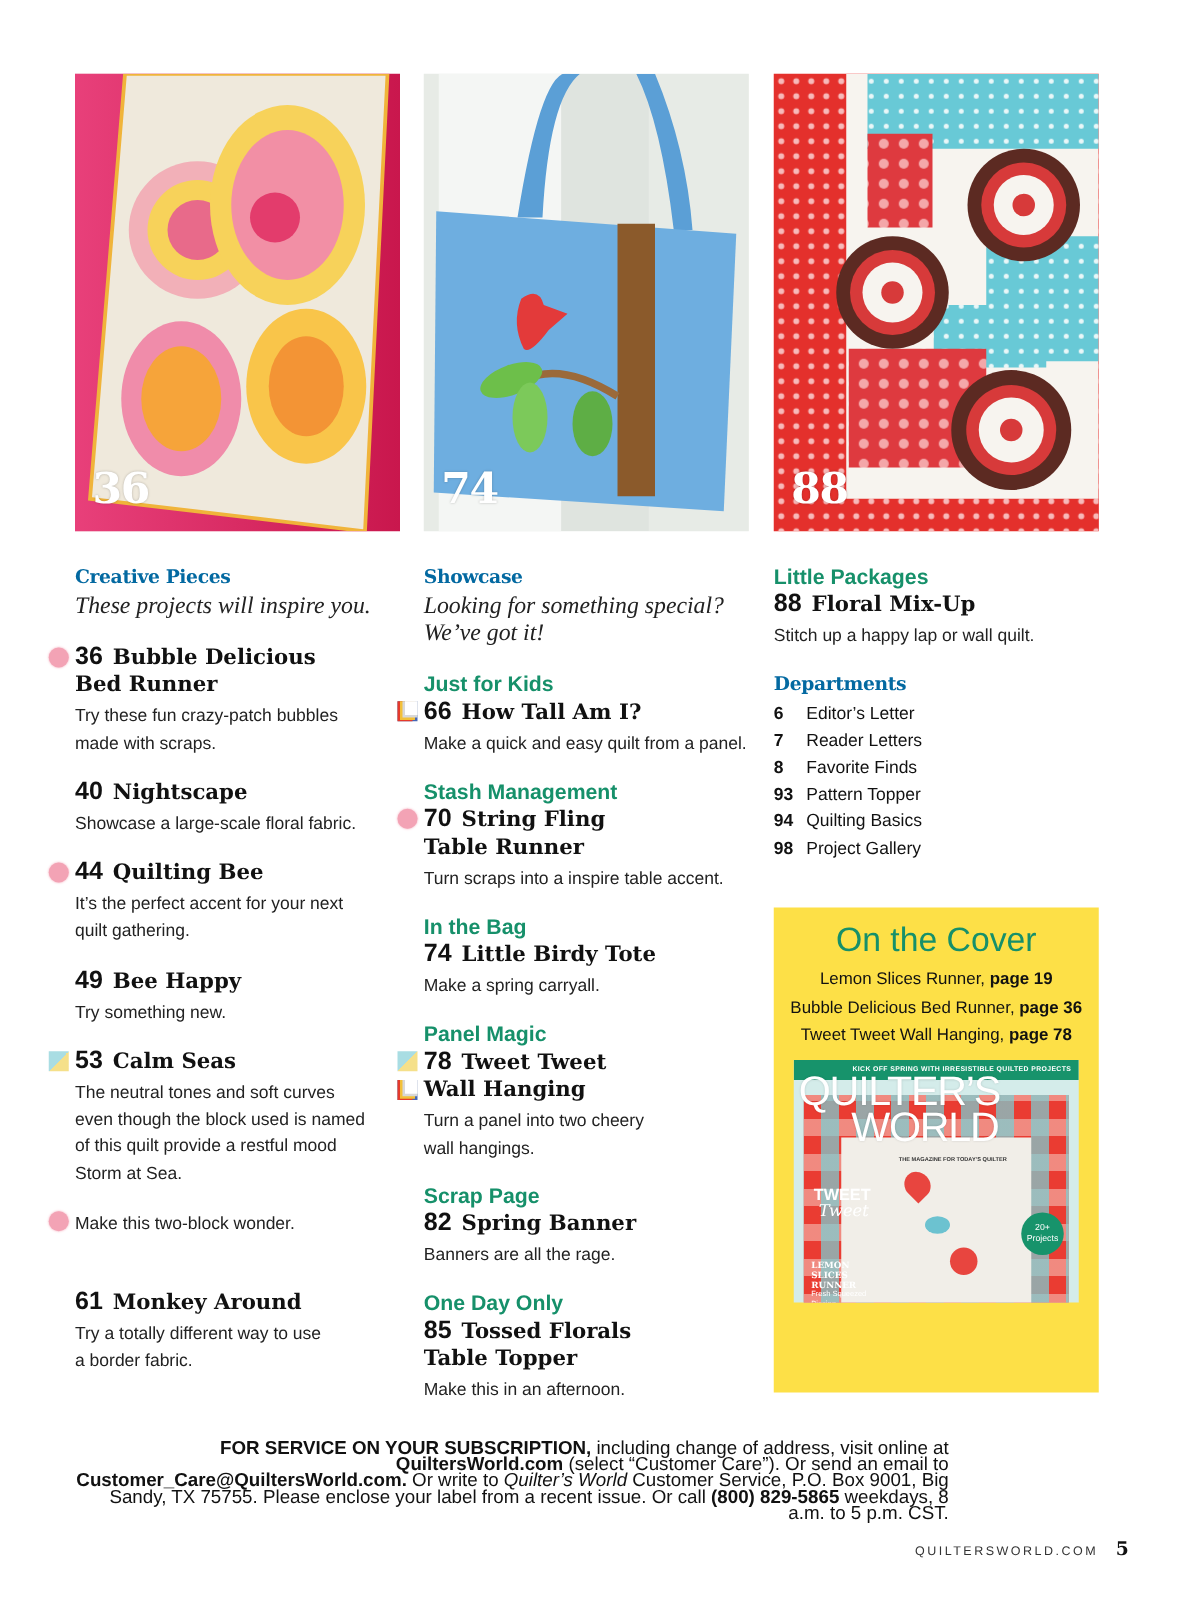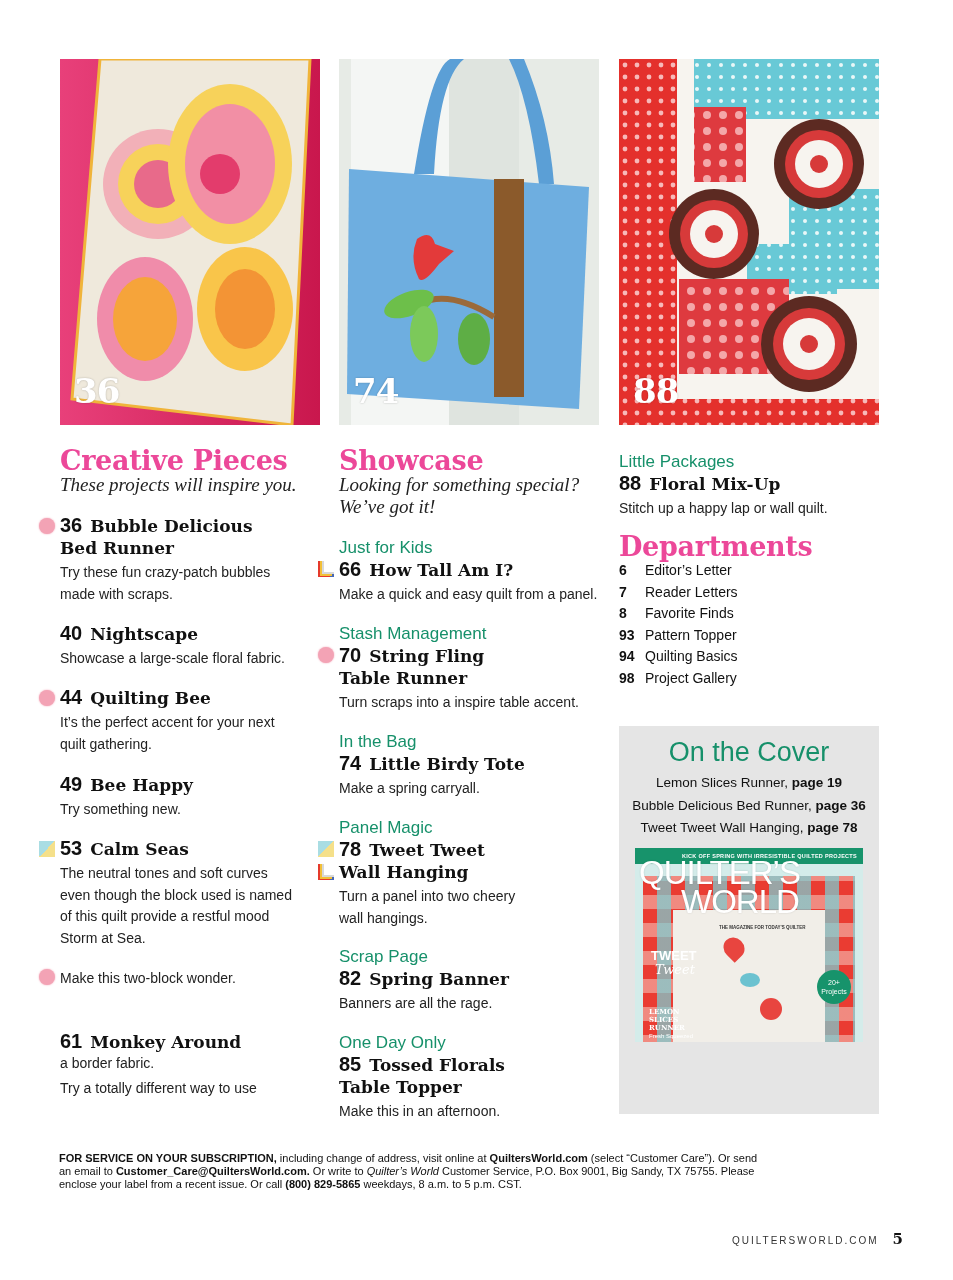--- a/index.html
+++ b/index.html
@@ -3,44 +3,44 @@
 <meta charset="utf-8">
 <style>
   html, body { margin:0; padding:0; background:#ffffff; }
   body { width:953px; height:1280px; position:relative; overflow:hidden;
          font-family:"Liberation Sans", "DejaVu Sans", sans-serif; color:#111; }
   .photo { position:absolute; top:59px; width:260px; height:366px; overflow:hidden; }
   .photo .num { position:absolute; left:14px; bottom:14px; font-family:"DejaVu Serif", serif;
                 font-weight:bold; font-size:34px; color:#fff; letter-spacing:-1px;
                 text-shadow:0 0 2px rgba(0,0,0,0.25); }
   .col { position:absolute; top:448px; }
-  .sec-title { font-family:"DejaVu Serif", serif; font-weight:bold; color:#ec4899; font-size:27px; line-height:26px; letter-spacing:-0.3px; }
+  .sec-title { font-family:"DejaVu Serif", serif; font-weight:bold; color:#0369a1; font-size:15px; line-height:26px; letter-spacing:-0.3px; }
   .sec-sub { font-family:"Liberation Serif", serif; font-style:italic; font-size:19px; line-height:22px; color:#222; }
-  .kicker { font-family:"Liberation Sans", sans-serif; font-weight:normal; color:#16906a; font-size:17px; line-height:21px; }
+  .kicker { font-family:"Liberation Sans", sans-serif; font-weight:bold; color:#16906a; font-size:17px; line-height:21px; }
   .entry-title { font-family:"DejaVu Serif", serif; font-weight:bold; font-size:17px; line-height:22px; color:#111; position:relative; }
   .entry-title .pg { font-family:"Liberation Sans", sans-serif; font-weight:bold; font-size:20px; margin-right:8px; }
   .entry-desc { font-size:14px; line-height:21.5px; color:#222; }
   .entry { position:absolute; left:0; width:270px; }
   .mark { position:absolute; left:-21px; top:4px; width:16px; height:16px; }
   .dot { border-radius:50%; background:#f3a3b5; box-shadow:0 0 2px #f3a3b5; }
   .tri { background:linear-gradient(135deg, #a9dde3 50%, #f5e08a 50%); }
   .chev { background:
       linear-gradient(#ffffff,#ffffff) 6px 0/12px 11px no-repeat,
       linear-gradient(#d8d8d8,#d8d8d8) 4px 0/12px 13px no-repeat,
       linear-gradient(#f2c038,#f2c038) 2px 0/12px 15px no-repeat,
       linear-gradient(#e53a2b,#e53a2b) 0 0/12px 16px no-repeat,
       linear-gradient(#4667b5,#4667b5) 0 0/16px 16px no-repeat; }
   .dept-row { display:flex; font-size:14px; line-height:21.5px; }
   .dept-row .n { width:26px; font-weight:bold; }
-  .cover-box { position:absolute; left:619px; top:726px; width:260px; height:388px; background:#e5e5e5; }
+  .cover-box { position:absolute; left:619px; top:726px; width:260px; height:388px; background:#fde047; }
   .cover-title { text-align:center; color:#16906a; font-size:27px; margin-top:10px; line-height:32px; }
   .cover-line { text-align:center; font-size:13.5px; line-height:22.5px; color:#111; }
   .cover-line b { font-weight:bold; }
   .mag { position:absolute; left:16px; top:122px; width:228px; height:194px; overflow:hidden; background:#d4ecea; }
-  .footer { position:absolute; left:59px; top:1152px; width:700px; font-size:11px; line-height:13px; color:#111; }
+  .footer { position:absolute; left:59px; top:1152px; width:700px; font-size:15px; line-height:13px; color:#111;text-align:right; }
   .folio { position:absolute; right:50px; top:1230px; font-size:10px; letter-spacing:2px; color:#333; }
   .folio .p { font-family:"DejaVu Serif", serif; font-weight:bold; font-size:15px; letter-spacing:0; margin-left:14px; color:#111; }
 </style>
 </head>
 <body>
 
 <div class="photo" style="left:60px; background:#d8245e;">
   <svg width="260" height="366" viewBox="0 0 260 366">
     <defs>
       <linearGradient id="pk" x1="0" x2="1">
@@ -165,22 +165,22 @@
     <div class="entry-desc">Storm at Sea.</div>
   </div>
 
   <div class="entry" style="top:517px;">
     <span class="mark dot"></span>
     <div class="entry-desc" style="margin-top:3px;">Make this two-block wonder.</div>
   </div>
 
   <div class="entry" style="top:582px;">
     <div class="entry-title"><span class="pg">61</span><span>Monkey Around</span></div>
+    <div class="entry-desc" style="margin-top:3px;">Try a totally different way to use</div>
     <div class="entry-desc">a border fabric.</div>
-    <div class="entry-desc" style="margin-top:3px;">Try a totally different way to use</div>
   </div>
 </div>
 
 <div class="col" style="left:339px; width:270px;">
   <div class="sec-title" style="position:absolute; top:0;">Showcase</div>
   <div class="sec-sub" style="position:absolute; top:26px; white-space:nowrap;">Looking for something special?</div>
   <div class="sec-sub" style="position:absolute; top:48px;">We’ve got it!</div>
 
   <div class="entry" style="top:89px;">
     <div class="kicker">Just for Kids</div>

